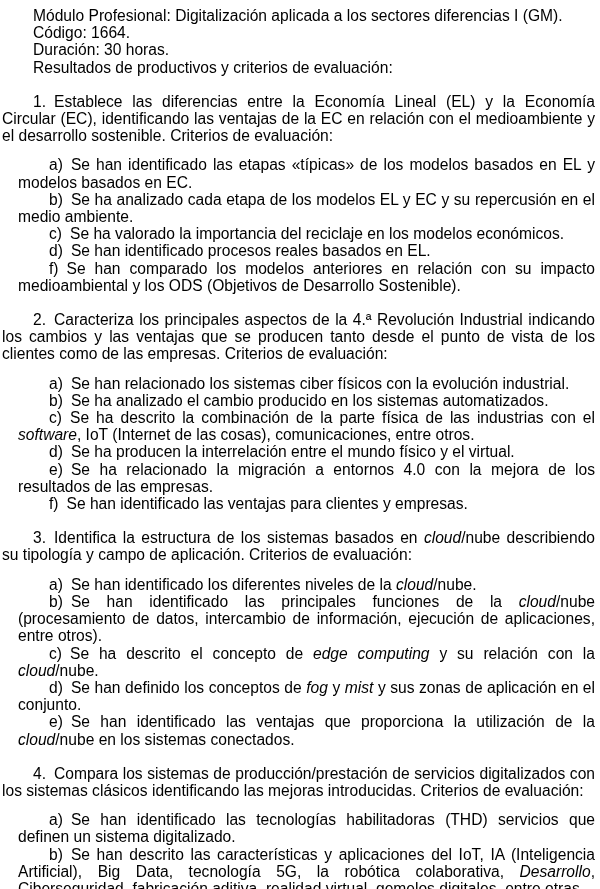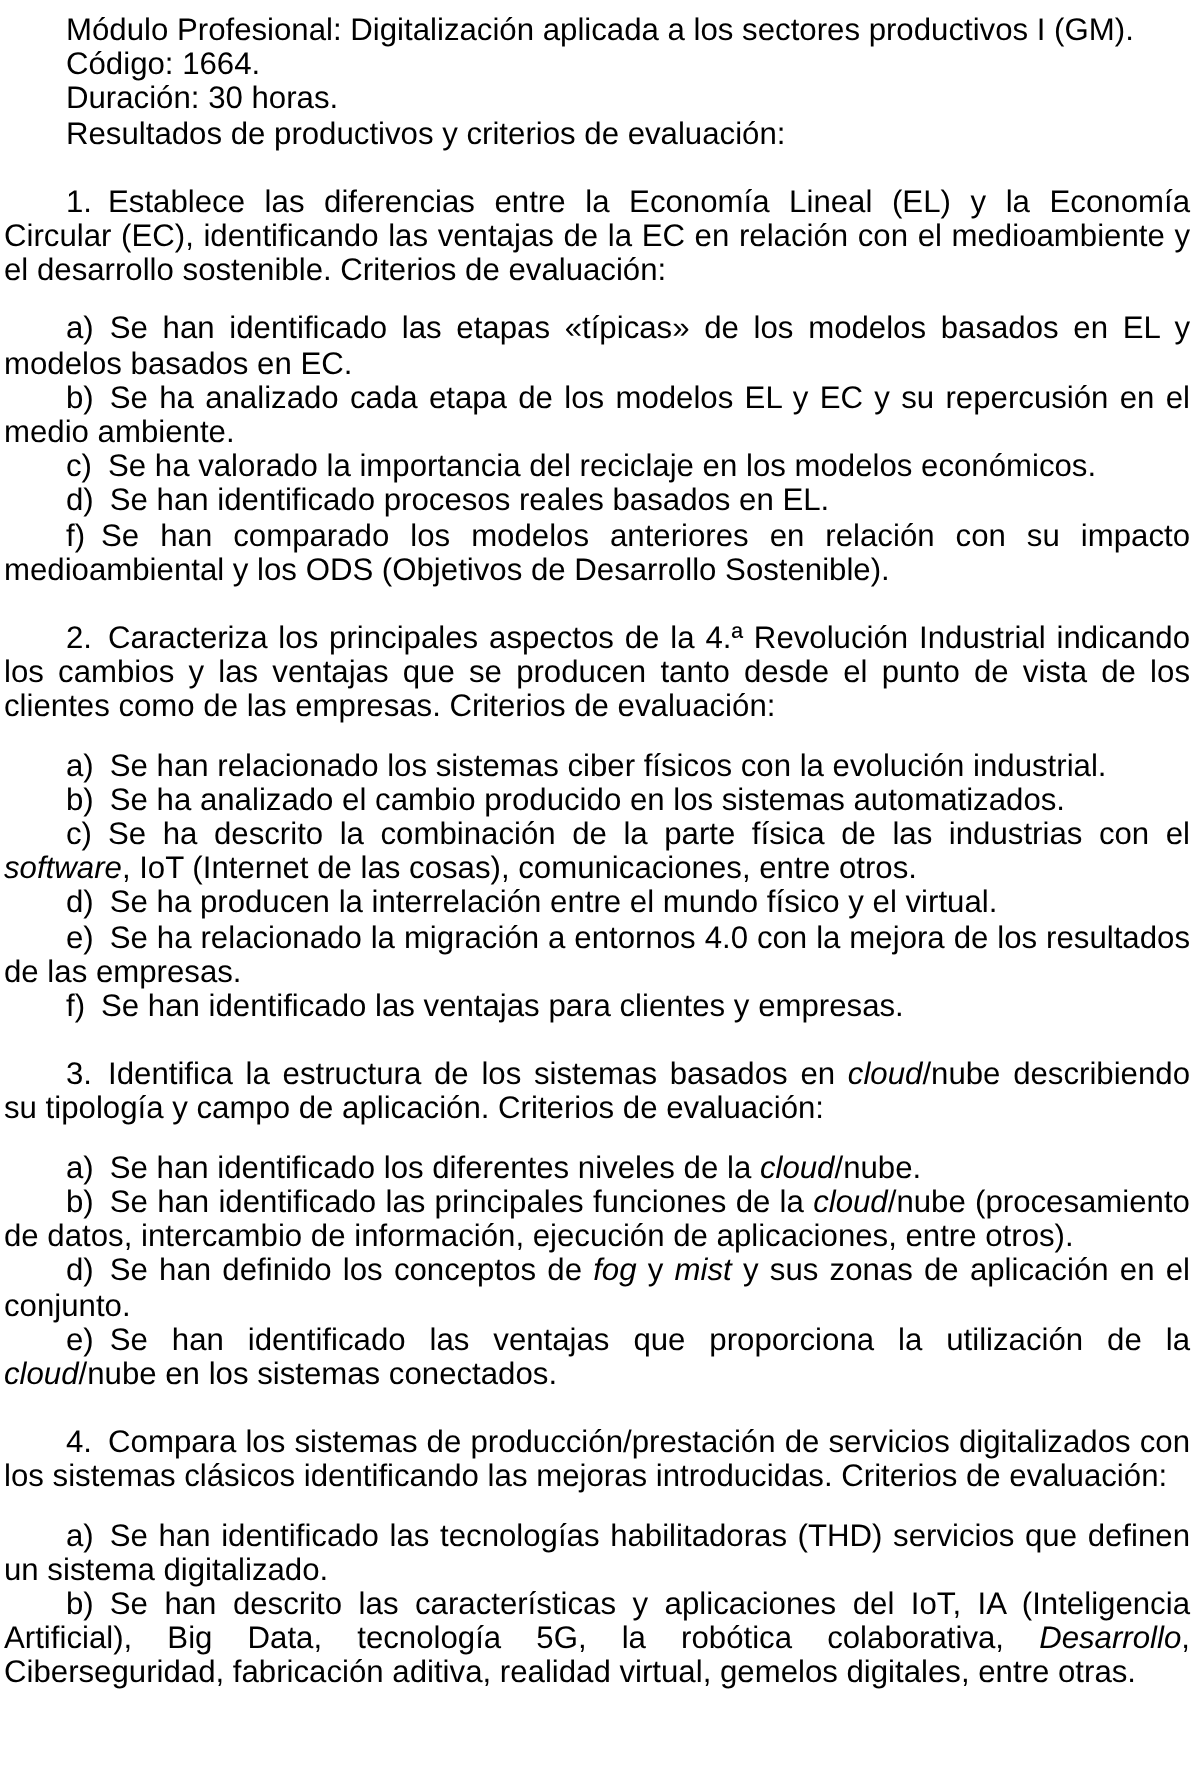--- a/index.html
+++ b/index.html
@@ -19,31 +19,31 @@
     height: 889px;
     padding: 7px 5px 0 2px;
   }
   .page p {
     margin: 0;
     text-align: justify;
     text-indent: 31px;
     line-height: 17.2px;
   }
   .ra-intro { margin-top: 17px !important; }
-  .criteria { margin-top: 12px; }
+  .criteria { margin-top: 12px; margin-left: 16px; }
   .pfx { white-space: pre; }
   .gap { display: inline-block; width: 8px; }
   i { font-style: italic; }
 </style>
 </head>
 <body style="background: rgb(255, 255, 255); color: rgb(0, 0, 0);">
 
 <div class="page">
   <div>
-      <p>Módulo Profesional: Digitalización aplicada a los sectores productivos I (GM).</p>
+      <p>Módulo Profesional: Digitalización aplicada a los sectores diferencias I (GM).</p>
       <p>Código: 1664.</p>
       <p>Duración: 30 horas.</p>
       <p>Resultados de productivos y criterios de evaluación:</p>
     </div>
   <div>
       <section>
     <p class="ra-intro"><span class="pfx">1.</span><span class="gap"></span><span class="txt">Establece las diferencias entre la Economía Lineal (EL) y la Economía Circular (EC), identificando las ventajas de la EC en relación con el medioambiente y el desarrollo sostenible. Criterios de evaluación:</span></p>
     <div class="criteria">
           <p><span class="pfx">a)</span><span class="gap"></span><span class="txt">Se han identificado las etapas «típicas» de los modelos basados en EL y modelos basados en EC.</span></p>
           <p><span class="pfx">b)</span><span class="gap"></span><span class="txt">Se ha analizado cada etapa de los modelos EL y EC y su repercusión en el medio ambiente.</span></p>
@@ -61,20 +61,21 @@
           <p><span class="pfx">d)</span><span class="gap"></span><span class="txt">Se ha producen la interrelación entre el mundo físico y el virtual.</span></p>
           <p><span class="pfx">e)</span><span class="gap"></span><span class="txt">Se ha relacionado la migración a entornos 4.0 con la mejora de los resultados de las empresas.</span></p>
           <p><span class="pfx">f)</span><span class="gap"></span><span class="txt">Se han identificado las ventajas para clientes y empresas.</span></p>
         </div>
   </section>
       <section>
     <p class="ra-intro"><span class="pfx">3.</span><span class="gap"></span><span class="txt">Identifica la estructura de los sistemas basados en <i>cloud</i>/nube describiendo su tipología y campo de aplicación. Criterios de evaluación:</span></p>
     <div class="criteria">
           <p><span class="pfx">a)</span><span class="gap"></span><span class="txt">Se han identificado los diferentes niveles de la <i>cloud</i>/nube.</span></p>
           <p><span class="pfx">b)</span><span class="gap"></span><span class="txt">Se han identificado las principales funciones de la <i>cloud</i>/nube (procesamiento de datos, intercambio de información, ejecución de aplicaciones, entre otros).</span></p>
+          <p><span class="pfx">c)</span><span class="gap"></span><span class="txt">Se ha descrito el concepto de <i>edge computing</i> y su relación con la <i>cloud</i>/nube.</span></p>
           <p><span class="pfx">d)</span><span class="gap"></span><span class="txt">Se han definido los conceptos de <i>fog</i> y <i>mist</i> y sus zonas de aplicación en el conjunto.</span></p>
           <p><span class="pfx">e)</span><span class="gap"></span><span class="txt">Se han identificado las ventajas que proporciona la utilización de la <i>cloud</i>/nube en los sistemas conectados.</span></p>
         </div>
   </section>
       <section>
     <p class="ra-intro"><span class="pfx">4.</span><span class="gap"></span><span class="txt">Compara los sistemas de producción/prestación de servicios digitalizados con los sistemas clásicos identificando las mejoras introducidas. Criterios de evaluación:</span></p>
     <div class="criteria">
           <p><span class="pfx">a)</span><span class="gap"></span><span class="txt">Se han identificado las tecnologías habilitadoras (THD) servicios que definen un sistema digitalizado.</span></p>
           <p><span class="pfx">b)</span><span class="gap"></span><span class="txt">Se han descrito las características y aplicaciones del IoT, IA (Inteligencia Artificial), Big Data, tecnología 5G, la robótica colaborativa, <i>Desarrollo</i>, Ciberseguridad, fabricación aditiva, realidad virtual, gemelos digitales, entre otras.</span></p>
         </div>

